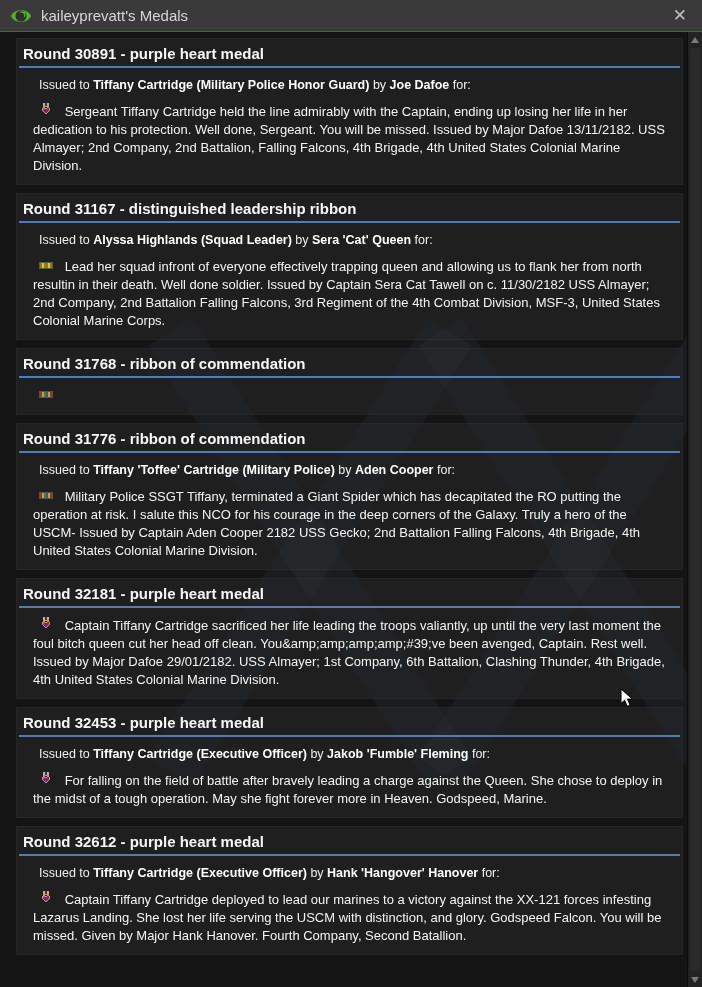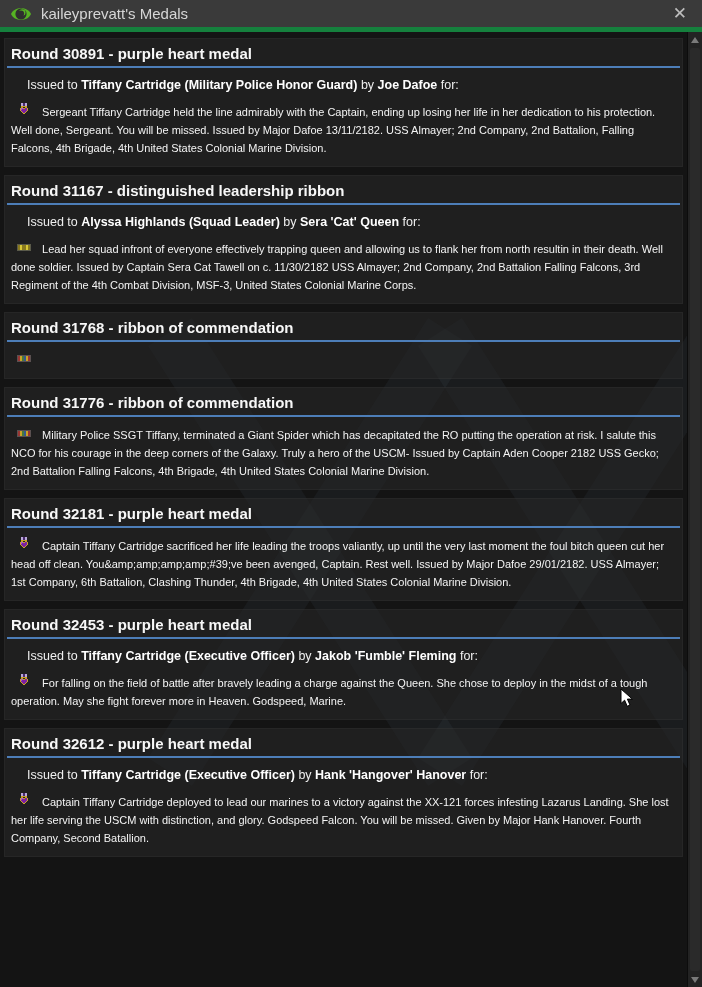--- a/index.html
+++ b/index.html
@@ -9,42 +9,42 @@
     --text:#f2f2f2;
   }
   *{box-sizing:border-box;margin:0;padding:0;}
   html,body{width:702px;height:987px;overflow:hidden;background:#000;}
   body{font-family:"Liberation Sans",sans-serif;color:var(--text);position:relative;}
 
   .window{width:702px;height:987px;display:flex;flex-direction:column;background:var(--content-bg);position:relative;}
 
   
   .titlebar{height:32px;flex:0 0 32px;background:var(--titlebar-bg);display:flex;align-items:center;
-            padding:0 10px;border-bottom:5px solid #15803d;z-index:30;position:relative;}
+            padding:0 10px;border-bottom:1px solid #15803d;z-index:30;position:relative;}
   .app-icon{width:22px;height:22px;margin-right:9px;flex:0 0 auto;}
   .title-text{font-size:15px;color:#d6d6d6;}
   .close-btn{margin-left:auto;color:#bdbdbd;font-size:17px;line-height:17px;cursor:default;padding:2px 5px;}
 
   
   .body-row{flex:1;display:flex;min-height:0;position:relative;}
-  .scroll-area{flex:1;position:relative;overflow:hidden;padding:6px 4px 0 4px;}
+  .scroll-area{flex:1;position:relative;overflow:hidden;padding:6px 4px 0 16px;}
 
   
   .watermark{position:absolute;inset:0;pointer-events:none;z-index:0;}
 
   .entries{position:relative;z-index:1;display:flex;flex-direction:column;gap:8px;}
 
   
   .entry{background:rgba(40,40,40,0.55);border:1px solid rgba(255,255,255,0.035);
          padding:5px 0 9px 0;}
   .entry-heading{font-size:15px;line-height:19px;font-weight:bold;color:#f7f7f7;margin:0 10px 3px 6px;}
   .rule{height:2px;background:var(--accent);margin:0 2px 9px 2px;}
   .issued-line{font-size:12.5px;line-height:17px;margin:0 10px 9px 22px;color:#efefef;}
   .issued-line .b{font-weight:bold;color:#fff;}
-  .citation{font-size:11px;line-height:18px;margin:0 10px 0 6px;color:#f4f4f4;text-indent:5px;}
+  .citation{font-size:13px;line-height:18px;margin:0 10px 0 16px;color:#f4f4f4;text-indent:5px;}
   .medal-icon{display:inline-block;width:16px;height:16px;vertical-align:-3px;margin-right:7px;}
   .medal-icon svg{display:block;shape-rendering:crispEdges;}
 
   
   .scrollbar{flex:0 0 14px;background:#232323;border-left:1px solid #0c0c0c;
              display:flex;flex-direction:column;align-items:center;z-index:5;}
   .scroll-btn{width:14px;height:15px;display:flex;align-items:center;justify-content:center;}
   .tri-up{width:0;height:0;border-left:4px solid transparent;border-right:4px solid transparent;border-bottom:6px solid #7a7a7a;}
   .tri-down{width:0;height:0;border-left:4px solid transparent;border-right:4px solid transparent;border-top:6px solid #7a7a7a;}
   .scroll-thumb{flex:1;width:10px;margin:1px 0;background:#2a2a2a;border-radius:2px;}
@@ -159,20 +159,23 @@
           <rect x="10" y="5" width="2" height="5" fill="#c9a227"></rect>
                   <rect x="12" y="5" width="2" height="5" fill="#9a3632"></rect>
         </svg>
       </span>
     </div>
   </div>
 
   <div class="entry">
     <div class="entry-heading">Round 31776 - ribbon of commendation</div>
     <div class="rule"></div>
+    <div class="issued-line">
+      <span>Issued to </span><span class="b">Tiffany 'Toffee' Cartridge (Military Police)</span><span> by </span><span class="b">Aden Cooper</span><span> for:</span>
+    </div>
     <div class="citation">
       
       
       <span class="medal-icon">
         <svg width="16" height="16" viewBox="0 0 16 16">
           <rect x="1" y="4" width="14" height="7" fill="#5a5050"></rect>
           <rect x="2" y="5" width="2" height="5" fill="#9a3632"></rect>
                   <rect x="4" y="5" width="2" height="5" fill="#c9a227"></rect>
           <rect x="6" y="5" width="2" height="5" fill="#4a7a3a"></rect>
                   <rect x="8" y="5" width="2" height="5" fill="#35598f"></rect>

